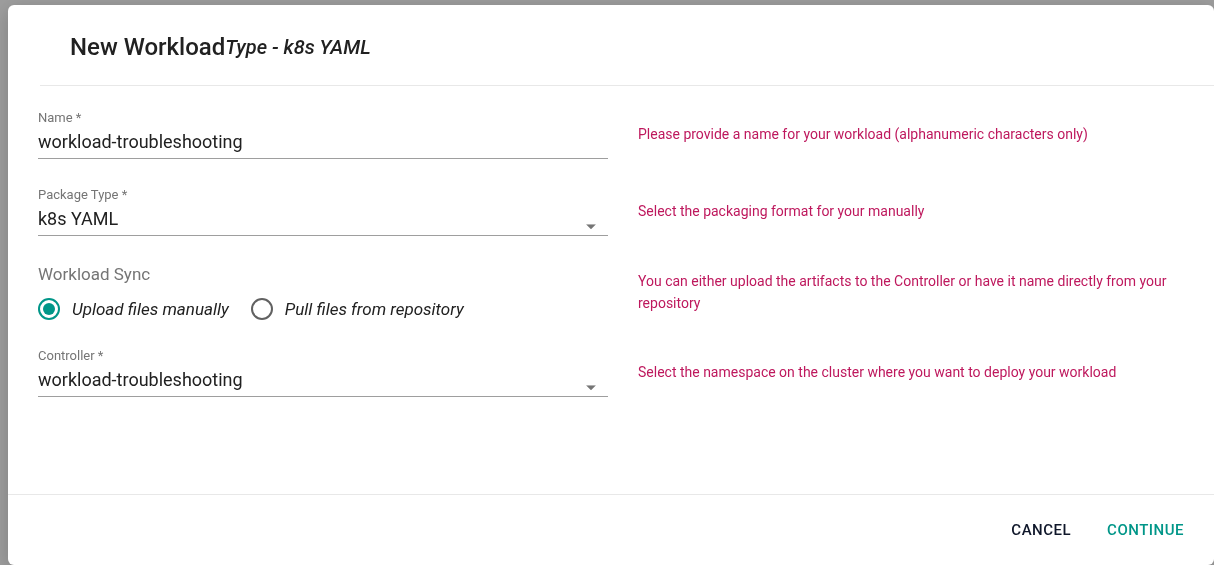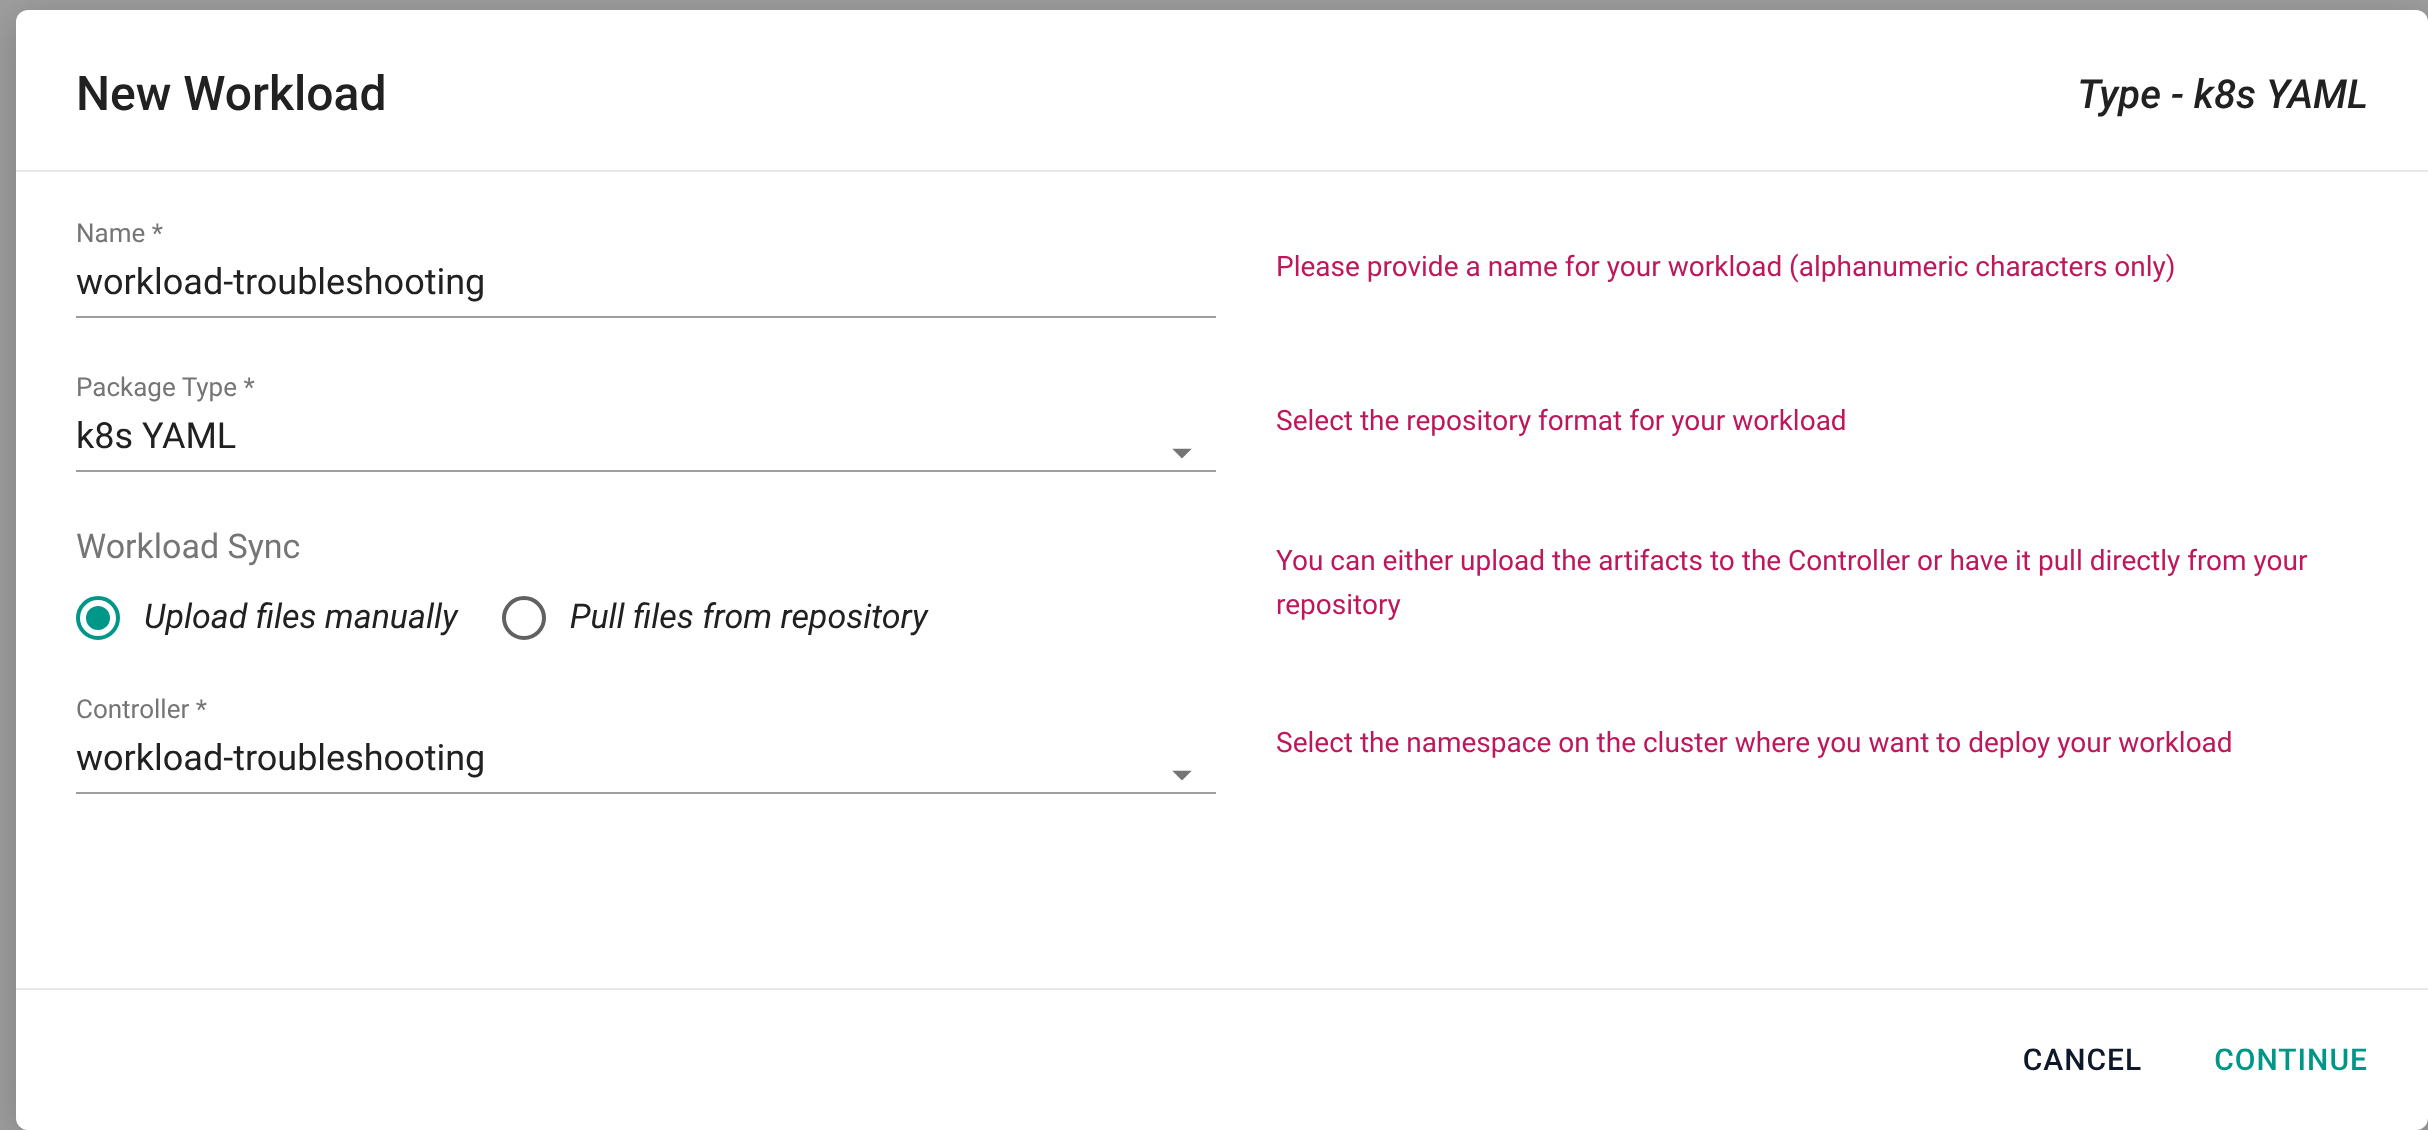--- a/index.html
+++ b/index.html
@@ -22,24 +22,25 @@
       right: 0;
       bottom: 0;
       background: #ffffff;
       border-radius: 6px;
       display: flex;
       flex-direction: column;
       box-shadow: 0 4px 20px rgba(0,0,0,0.2);
     }
     .modal-header {
       display: flex;
-      justify-content: space-between;
+      justify-content: flex-start;
       align-items: center;
       padding: 28px 30px 24px 30px;
       border-bottom: 1px solid #e8e8e8;
+      margin-left: 32px;
     }
     .modal-title {
       font-size: 24px;
       font-weight: 500;
       color: #212121;
     }
     .modal-type {
       font-size: 20px;
       font-style: italic;
       color: #212121;
@@ -187,38 +188,38 @@
         <div class="field-label">Package Type *</div>
         <div class="select-wrap">
           <input class="field-input" type="text" readonly="" value="k8s YAML" style="">
           <span class="select-caret">
             <svg width="10" height="5" viewBox="0 0 10 5">
                 <path d="M0 0 L10 0 L5 5 Z" fill="#757575"></path>
               </svg>
           </span>
         </div>
       </div>
-      <div class="form-right">Select the repository format for your workload</div>
+      <div class="form-right">Select the packaging format for your manually</div>
     </div>
 
     <div class="form-row">
       <div class="form-left">
         <div class="section-heading">Workload Sync</div>
         <div class="radio-group">
           <div class="radio-option">
             <span class="radio-circle selected"></span>
             <span class="radio-label">Upload files manually</span>
           </div>
           <div class="radio-option">
             <span class="radio-circle unselected"></span>
             <span class="radio-label">Pull files from repository</span>
           </div>
         </div>
       </div>
-      <div class="form-right">You can either upload the artifacts to the Controller or have it pull directly from your repository</div>
+      <div class="form-right">You can either upload the artifacts to the Controller or have it name directly from your repository</div>
     </div>
 
     <div class="form-row">
       <div class="form-left">
         <div class="field-label">Controller *</div>
         <div class="select-wrap">
           <input class="field-input" type="text" readonly="" value="workload-troubleshooting" style="">
           <span class="select-caret">
             <svg width="10" height="5" viewBox="0 0 10 5">
                 <path d="M0 0 L10 0 L5 5 Z" fill="#757575"></path>

